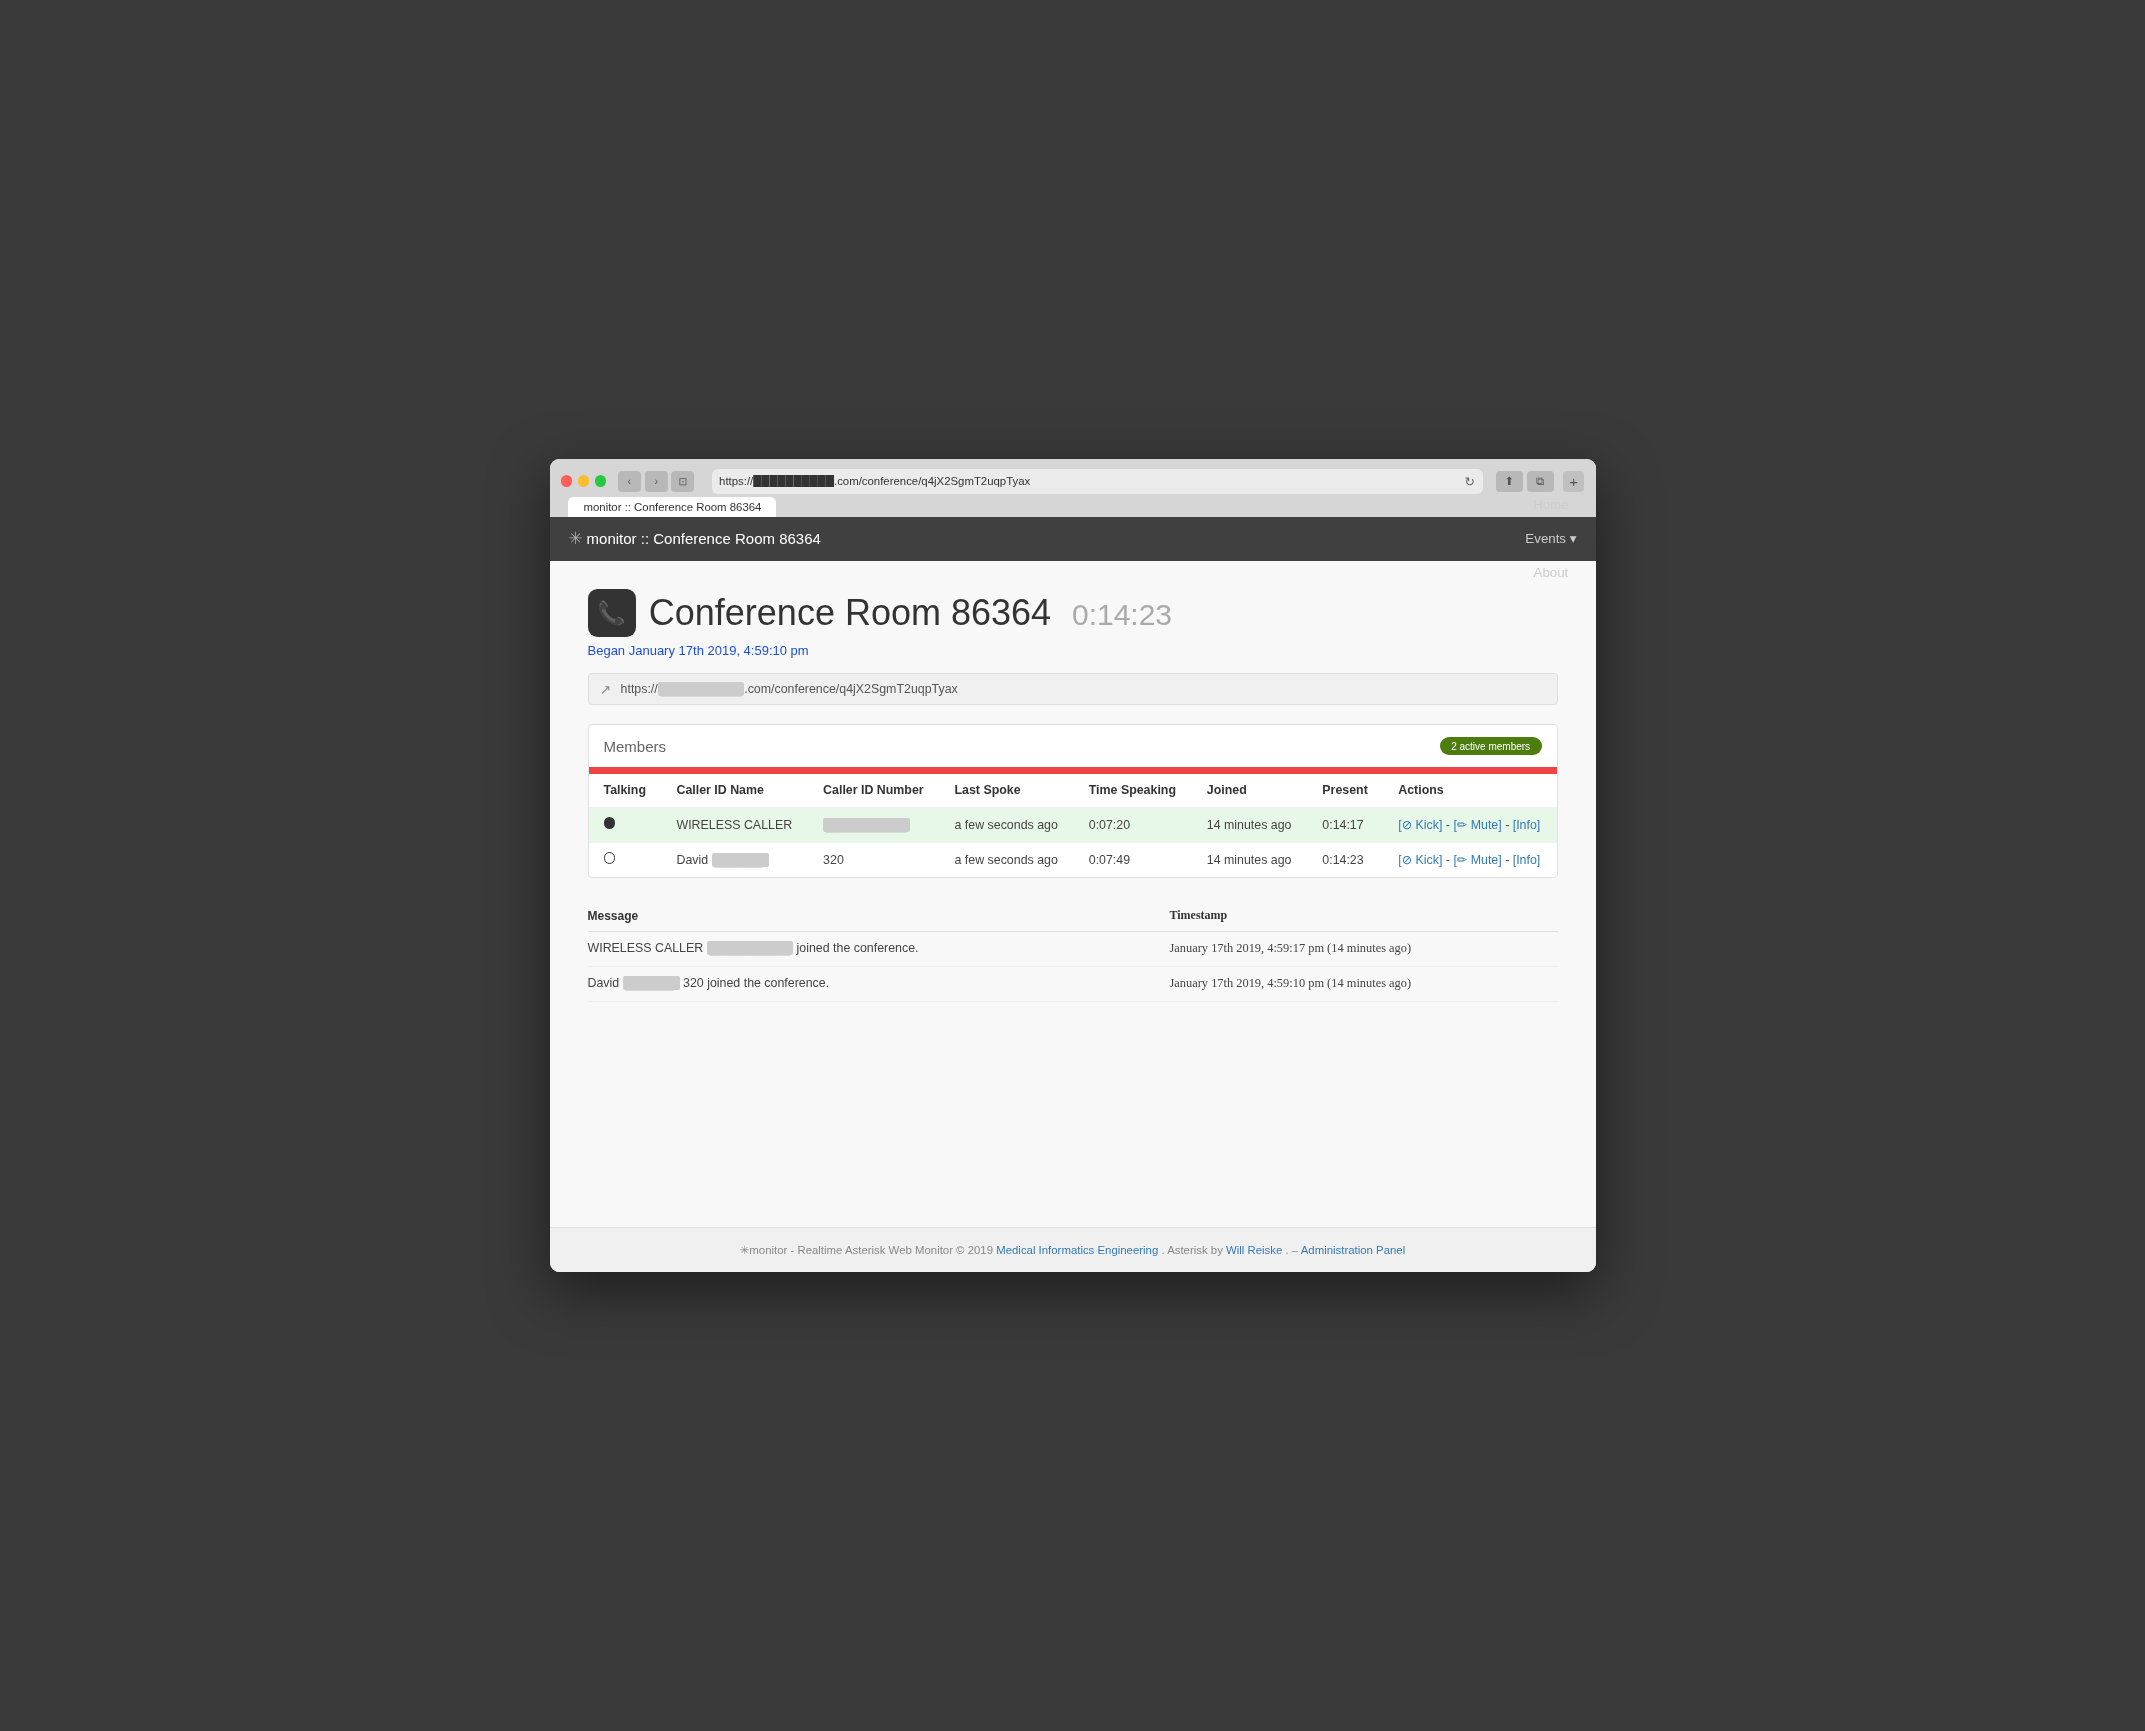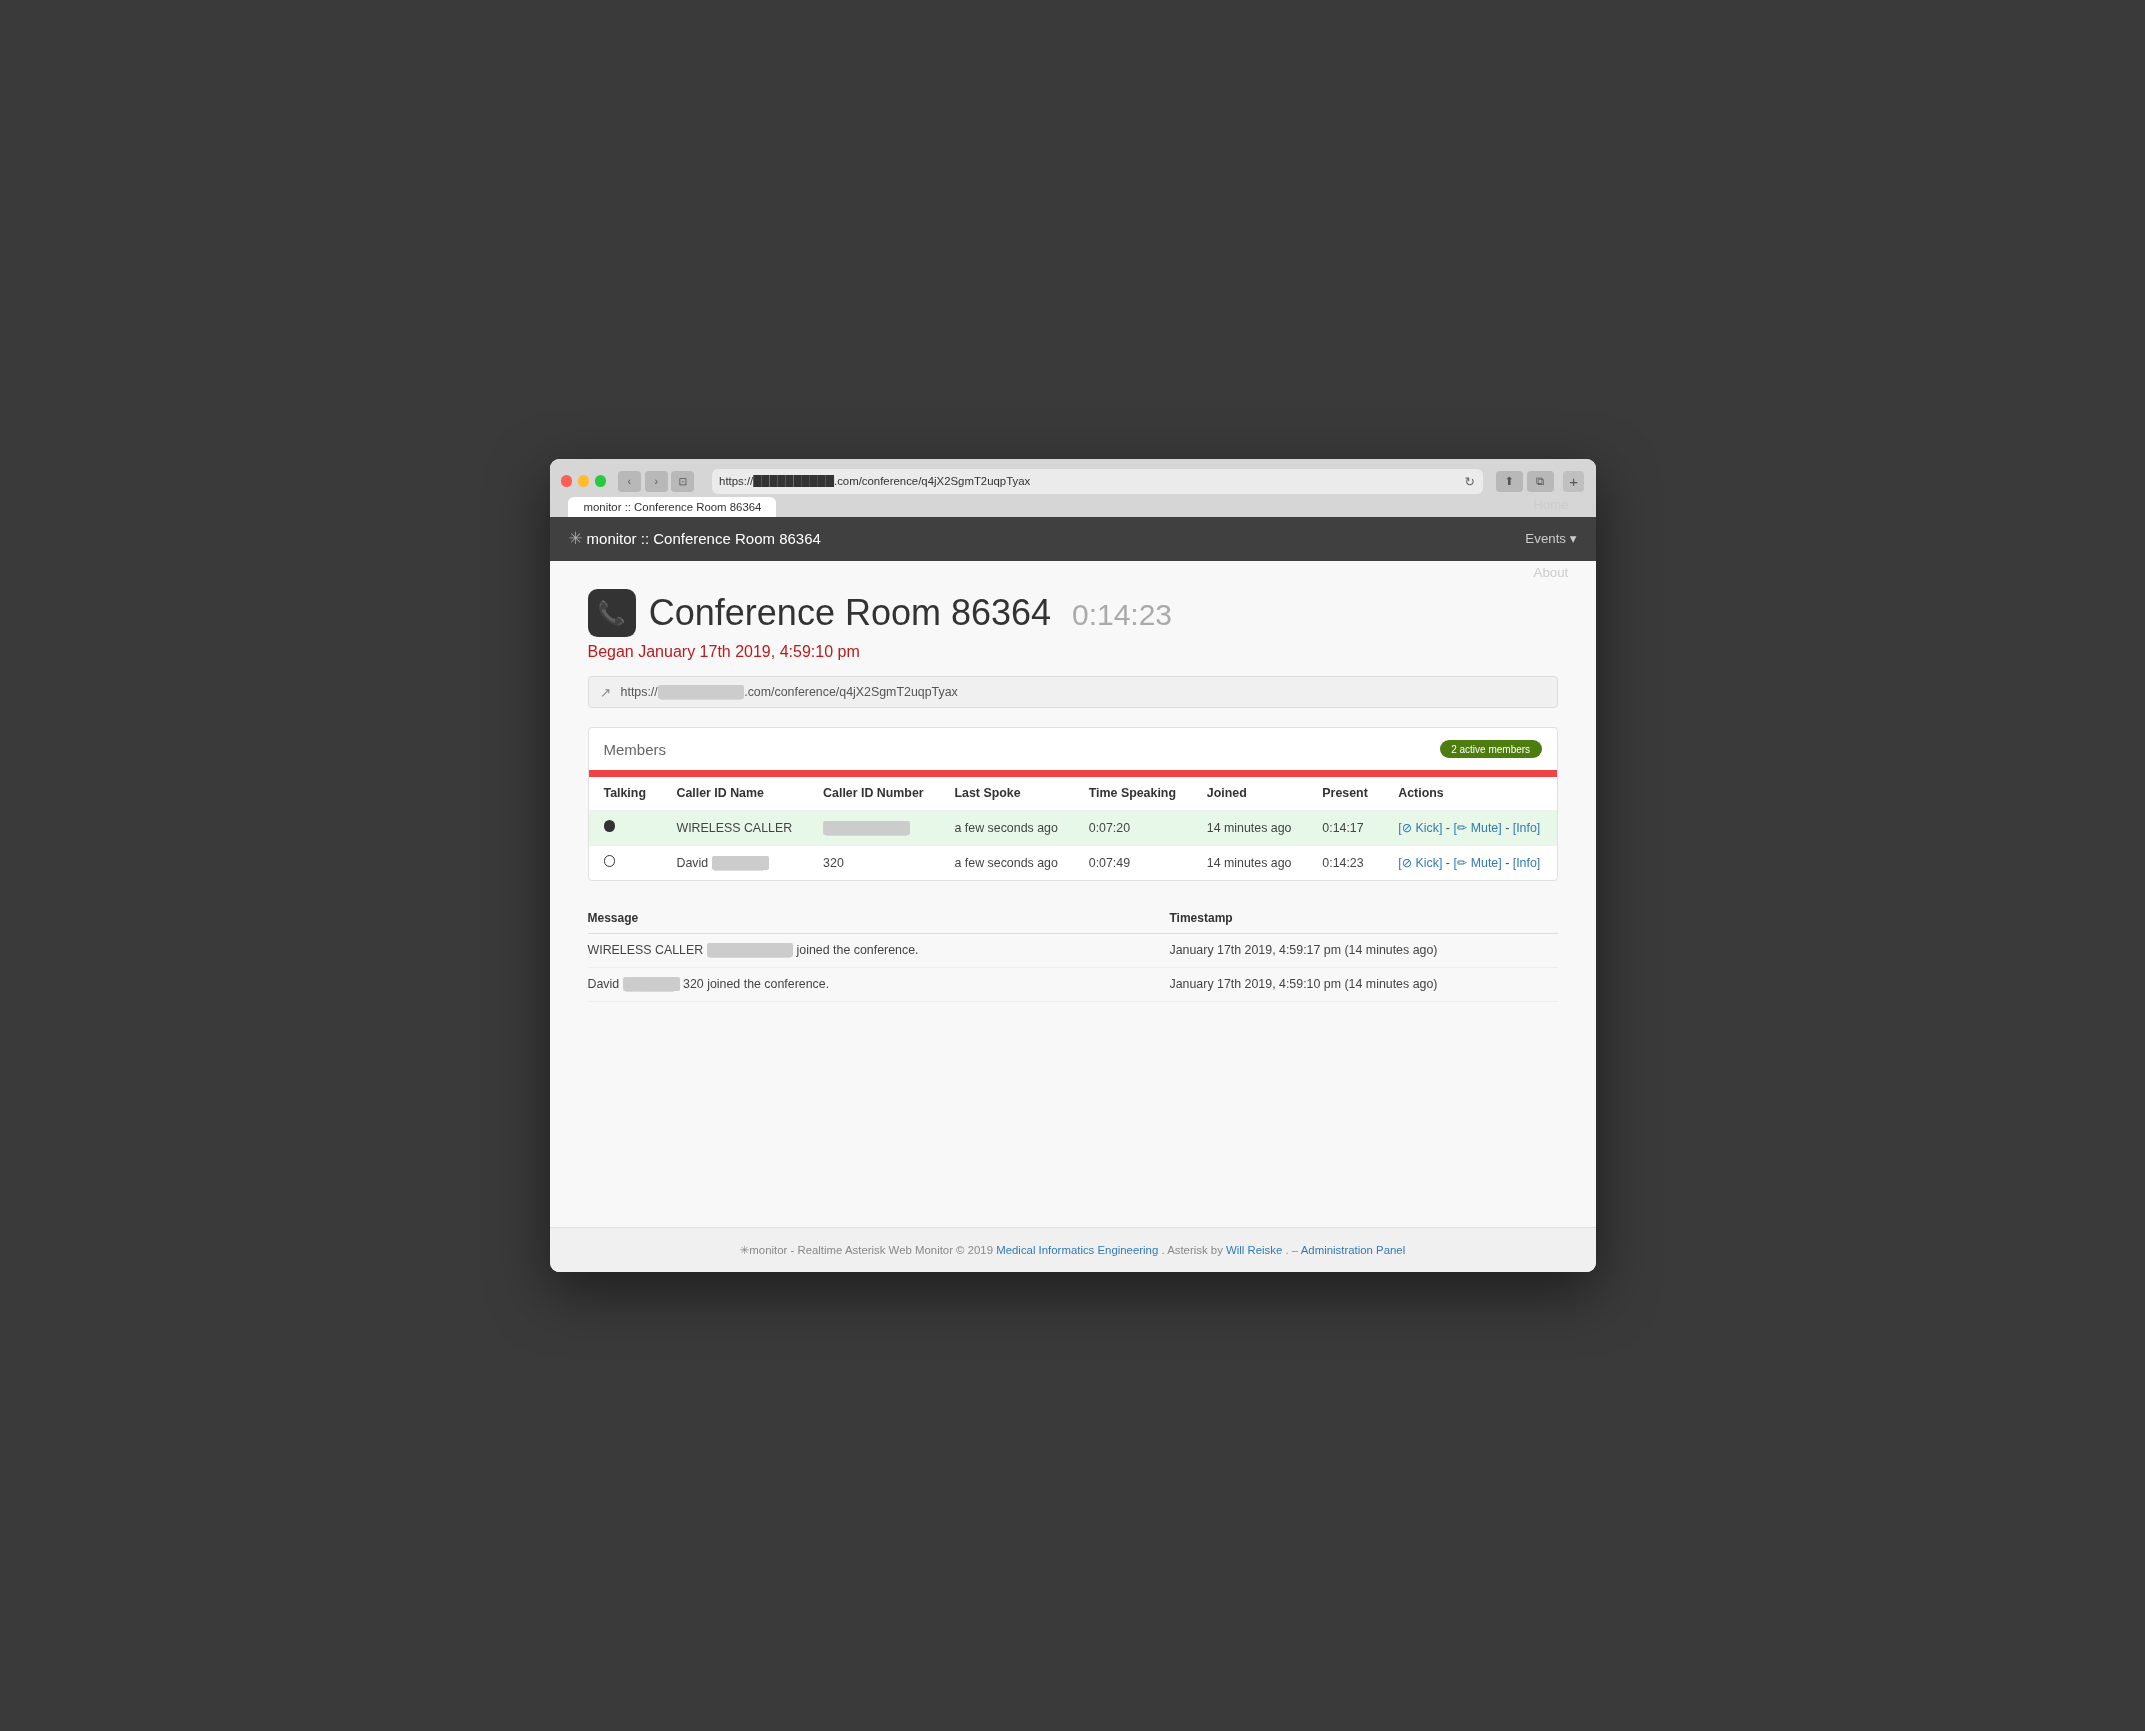--- a/index.html
+++ b/index.html
@@ -228,22 +228,22 @@
     }
 
     .page-timer {
       font-size: 30px;
       font-weight: 300;
       color: #aaa;
       margin-left: 9.5px;
     }
 
     .page-subtitle {
-      font-size: 16px;
-      color: #b91c1c;
+      font-size: 13px;
+      color: #1d4ed8;
       margin-bottom: 15px;
       margin-top: 3.8px;
     }
 
     
     .url-section {
       background: #f0f0f0;
       border: 1px solid #ddd;
       border-radius: 3.8px;
       padding: 7.6px 11.4px;
@@ -368,21 +368,21 @@
 
     .messages-table td {
       padding: 9.5px 0;
       font-size: 12.4px;
       color: #444;
       border-bottom: 1px solid #eee;
       vertical-align: top;
     }
 
     .messages-table .col-message { width: 60%; }
-    .messages-table .col-timestamp { width: 40%; }
+    .messages-table .col-timestamp { width: 40%; font-family: Liberation Serif, serif; }
 
     
     .page-footer {
       background: #f0f0f0;
       border-top: 1px solid #e0e0e0;
       padding: 15px 38px;
       font-size: 11.4px;
       color: #888;
       text-align: center;
     }

